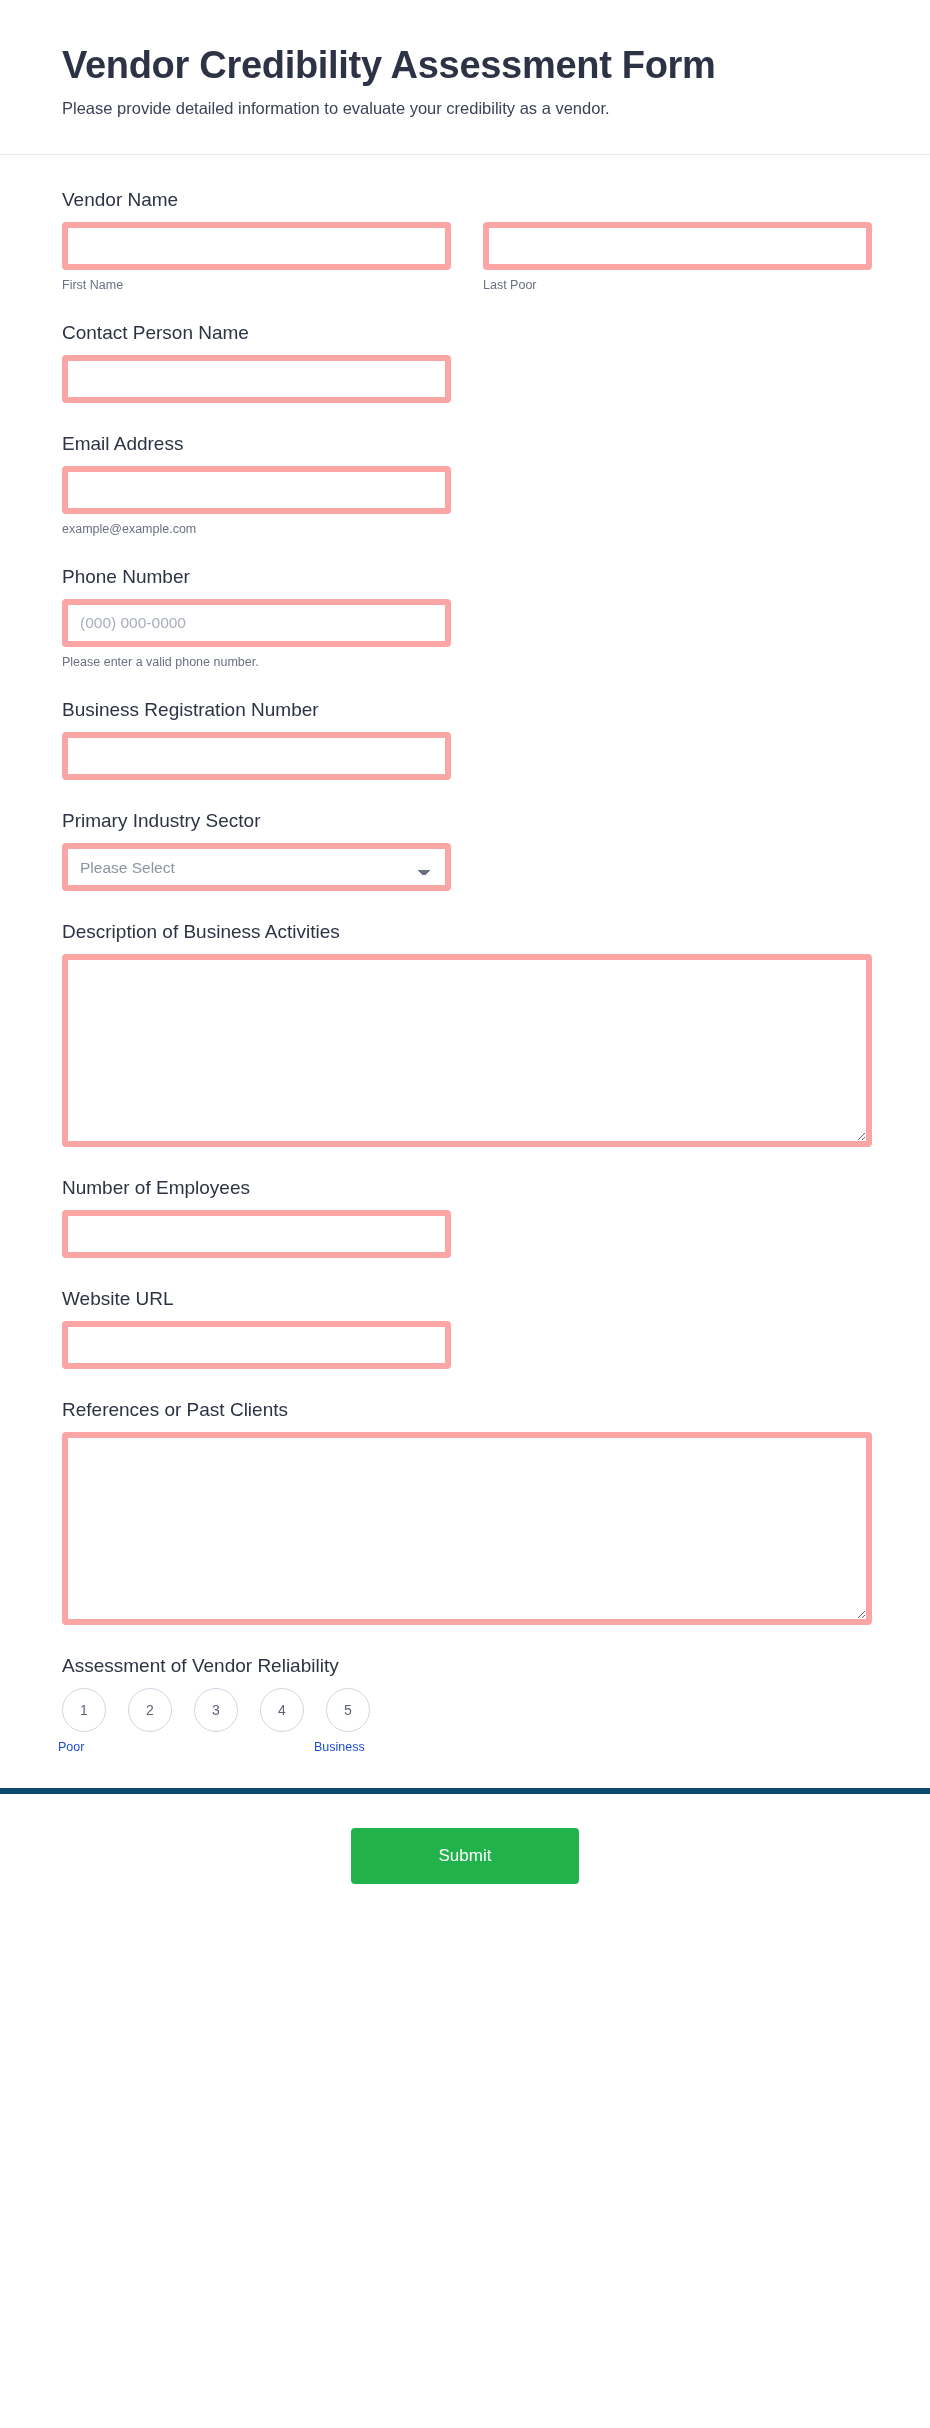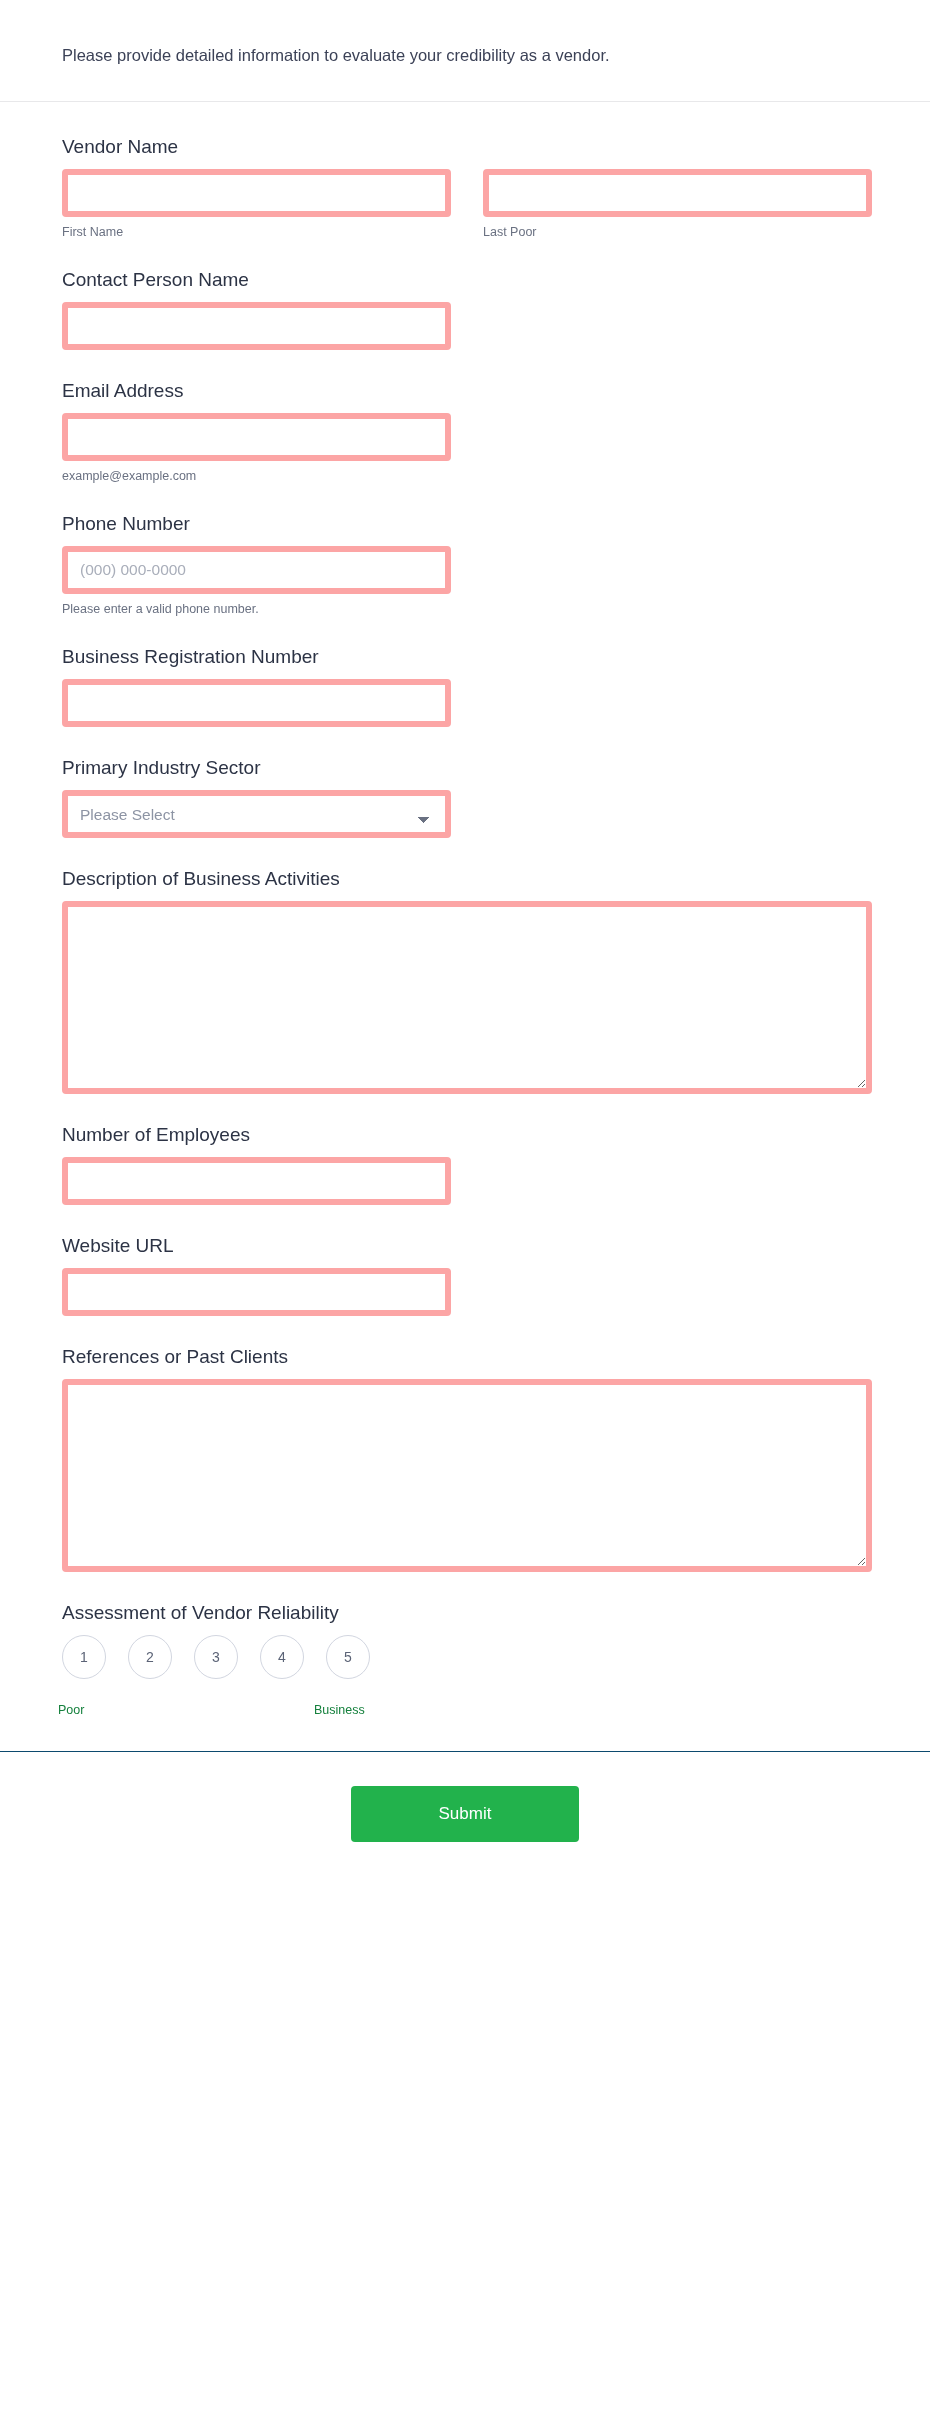--- a/index.html
+++ b/index.html
@@ -127,32 +127,32 @@
     border-radius: 50%;
     border: 1px solid #d2d6e0;
     background: #ffffff;
     display: flex;
     align-items: center;
     justify-content: center;
     font-size: 14px;
     color: #5b6376;
   }
   .scale-caption {
-    margin-top: 24px;
+    margin-top: 8px;
     font-size: 12.5px;
-    color: #15803d;
+    color: #1d4ed8;
     white-space: nowrap;
   }
   .scale-caption.left  { align-self: flex-start; margin-left: -4px; }
   .scale-caption.right { align-self: flex-start; margin-left: -12px; }
 
   
   .form-footer {
     margin-top: 34px;
-    border-top: 1px solid #0c4a6e;
+    border-top: 6px solid #0c4a6e;
     padding: 34px 0 46px 0;
     display: flex;
     justify-content: center;
   }
   .submit-btn {
     width: 228px;
     height: 56px;
     background: #22b24c;
     color: #ffffff;
     font-size: 17px;
@@ -161,20 +161,21 @@
     cursor: pointer;
     font-family: "Liberation Sans", sans-serif;
   }
 </style>
 </head>
 <body>
 
 <div class="form-wrap">
 
   <div class="form-header">
+    <h1 class="form-title">Vendor Credibility Assessment Form</h1>
     <p class="form-subtitle">Please provide detailed information to evaluate your credibility as a vendor.</p>
   </div>
 
   <div class="form-body">
 
     <div class="field">
       <label class="field-label">Vendor Name</label>
       <div class="name-row">
         <div class="name-col">
           <input class="input" type="text" value="" style="">

